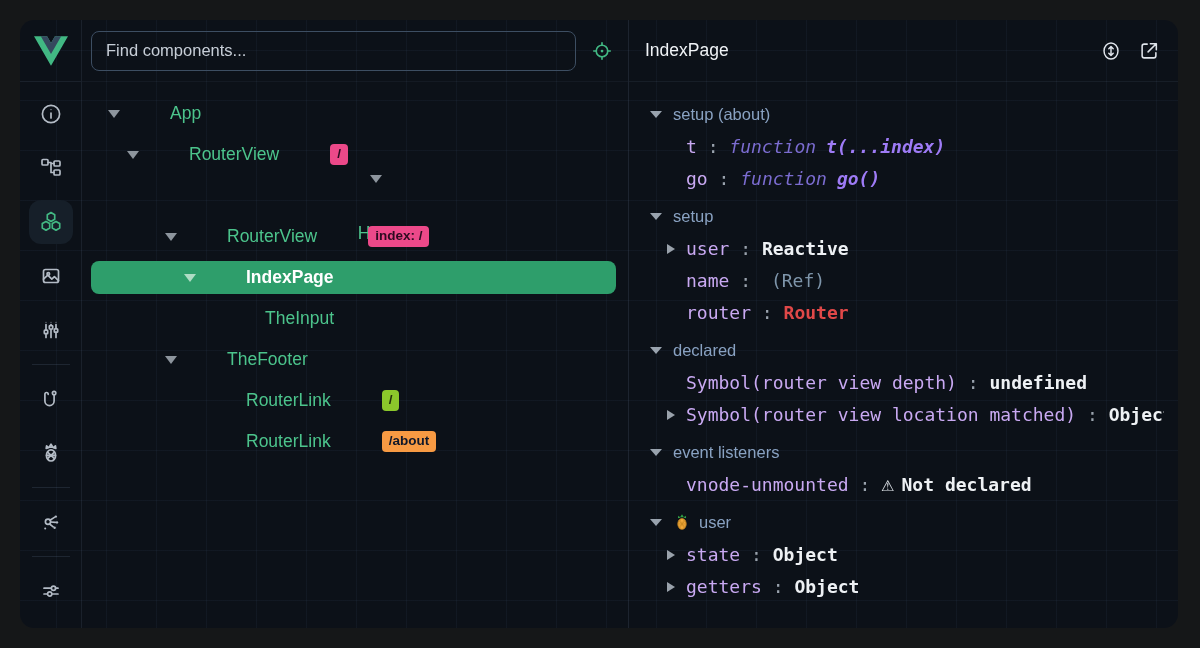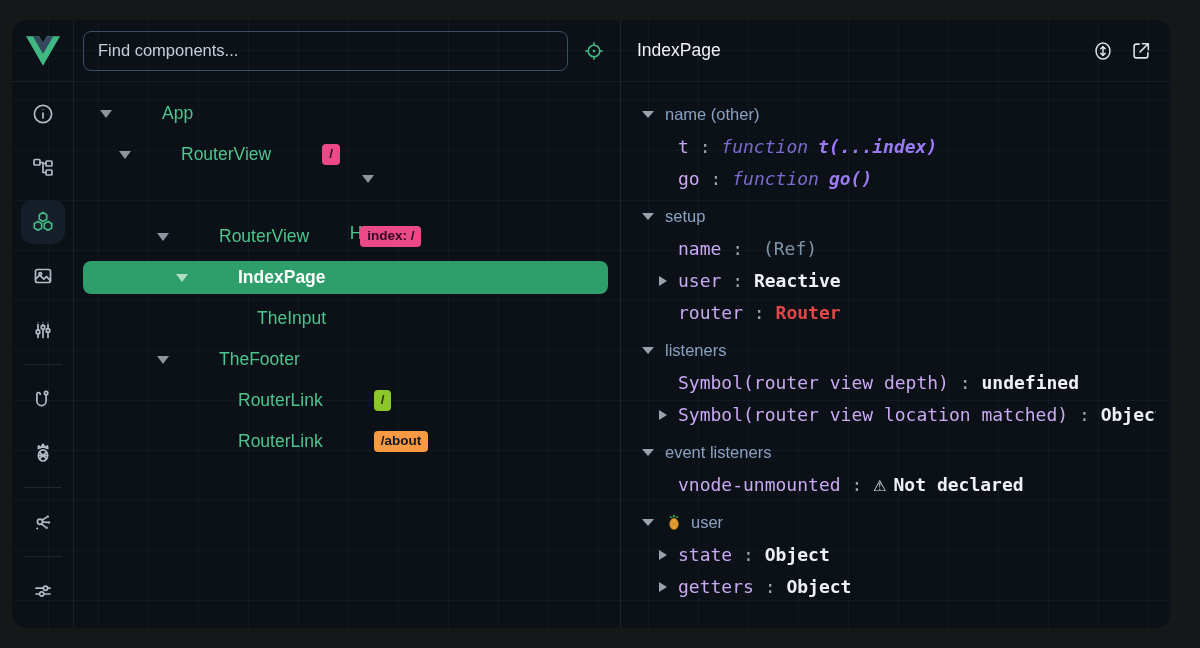--- a/index.html
+++ b/index.html
@@ -1,19 +1,19 @@
 <!DOCTYPE html>
 <html><head>
 <meta charset="utf-8">
 <style>
   * { margin:0; padding:0; box-sizing:border-box; }
   html,body { width:1200px; height:648px; overflow:hidden; background:#151718;
               font-family:"Liberation Sans", sans-serif; }
 
-  .app { position:absolute; left:12px; top:20px; width:1158px; height:608px;
+  .app { position:absolute; left:20px; top:20px; width:1158px; height:608px;
          background:#0c1118; border-radius:14px; display:flex; overflow:hidden;
          background-image:
            linear-gradient(rgba(125,158,210,0.055) 1px, transparent 1px),
            linear-gradient(90deg, rgba(125,158,210,0.055) 1px, transparent 1px);
          background-size:50px 50px; background-position:36px 30px; }
 
   
   .sidebar { width:62px; flex:none; border-right:1px solid rgba(127,150,180,.13);
              display:flex; flex-direction:column; }
   .logo-cell { height:62px; flex:none; border-bottom:1px solid rgba(127,150,180,.13);
@@ -261,28 +261,28 @@
         </svg>
       </button>
       <button class="hicon">
         <svg viewBox="0 0 24 24" fill="none" stroke="currentColor" stroke-width="1.7" stroke-linecap="round" stroke-linejoin="round">
           <path d="M10 4.5H6.8A2.3 2.3 0 0 0 4.5 6.8v10.4a2.3 2.3 0 0 0 2.3 2.3h10.4a2.3 2.3 0 0 0 2.3-2.3V14"></path>
           <path d="M13.5 4h6.5v6.5M19.6 4.4L11 13"></path>
         </svg>
       </button>
     </div>
     <div class="state-body" id="stateBody">
-        <div class="section-header"><span class="sec-tri"></span><span>name (other)</span></div>
+        <div class="section-header"><span class="sec-tri"></span><span>setup (about)</span></div>
         <div class="entry"><span class="k">t</span><span class="c"> : </span><span class="kw">function</span><span class="sig">t(...index)</span></div>
         <div class="entry"><span class="k">go</span><span class="c"> : </span><span class="kw">function</span><span class="sig">go()</span></div>
         <div class="section-header"><span class="sec-tri"></span><span>setup</span></div>
+        <div class="entry"><span class="exp"></span><span class="k">user</span><span class="c"> : </span><span class="v">Reactive</span></div>
         <div class="entry"><span class="k">name</span><span class="c"> : </span><span class="v muted">(Ref)</span></div>
-        <div class="entry"><span class="exp"></span><span class="k">user</span><span class="c"> : </span><span class="v">Reactive</span></div>
         <div class="entry"><span class="k">router</span><span class="c"> : </span><span class="v error">Router</span></div>
-        <div class="section-header"><span class="sec-tri"></span><span>listeners</span></div>
+        <div class="section-header"><span class="sec-tri"></span><span>declared</span></div>
         <div class="entry"><span class="k">Symbol(router view depth)</span><span class="c"> : </span><span class="v">undefined</span></div>
         <div class="entry"><span class="exp"></span><span class="k">Symbol(router view location matched)</span><span class="c"> : </span><span class="v">Object</span></div>
         <div class="section-header"><span class="sec-tri"></span><span>event listeners</span></div>
         <div class="entry"><span class="k">vnode-unmounted</span><span class="c"> : </span><span class="v"><span class="warn-glyph">⚠</span>Not declared</span></div>
         <div class="section-header"><span class="sec-tri"></span><span class="sec-emoji"><svg viewBox="0 0 24 24">
               <path d="M12 1.5l-2.6 4h5.2z" fill="#2f9e44"></path>
               <path d="M7.2 3.6l-.6 3.4 3.2-1zM16.8 3.6l.6 3.4-3.2-1z" fill="#37b24d"></path>
               <ellipse cx="12" cy="14.6" rx="5.6" ry="7.2" fill="#f2a93b" stroke="#b97d1e" stroke-width="1.2"></ellipse>
               <path d="M7.5 10.6l9 8M16.5 10.6l-9 8M6.6 14.6h10.8M9 8.6l6 12M15 8.6l-6 12" stroke="#c98a22" stroke-width="1" fill="none"></path>
             </svg></span><span>user</span></div>

